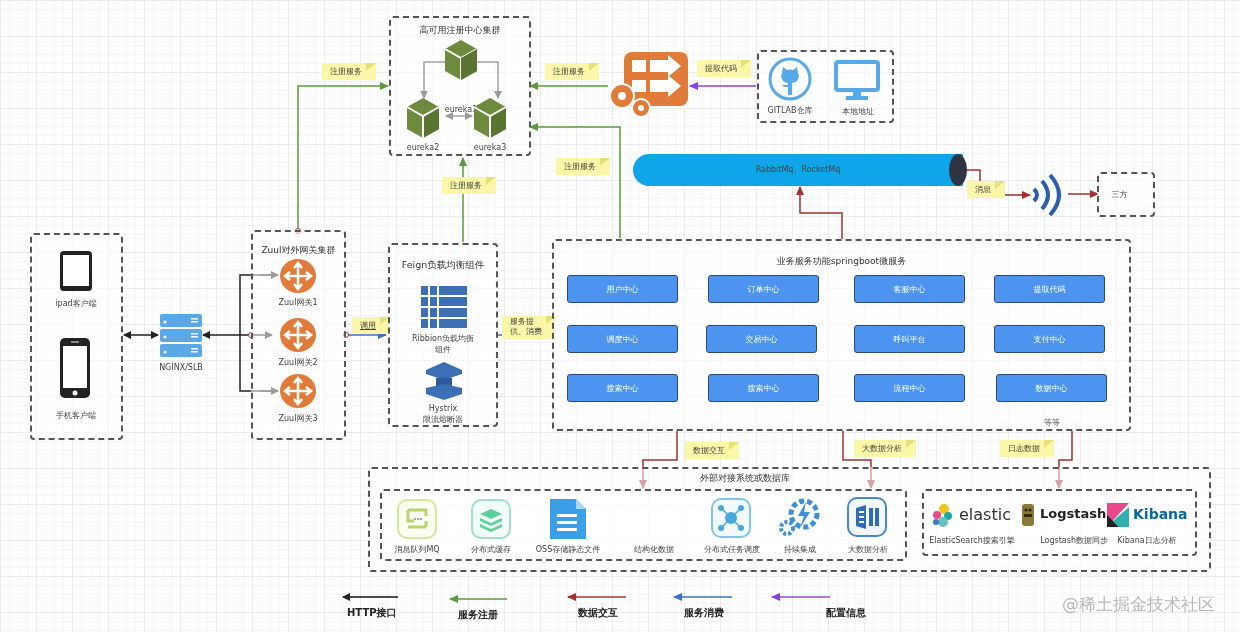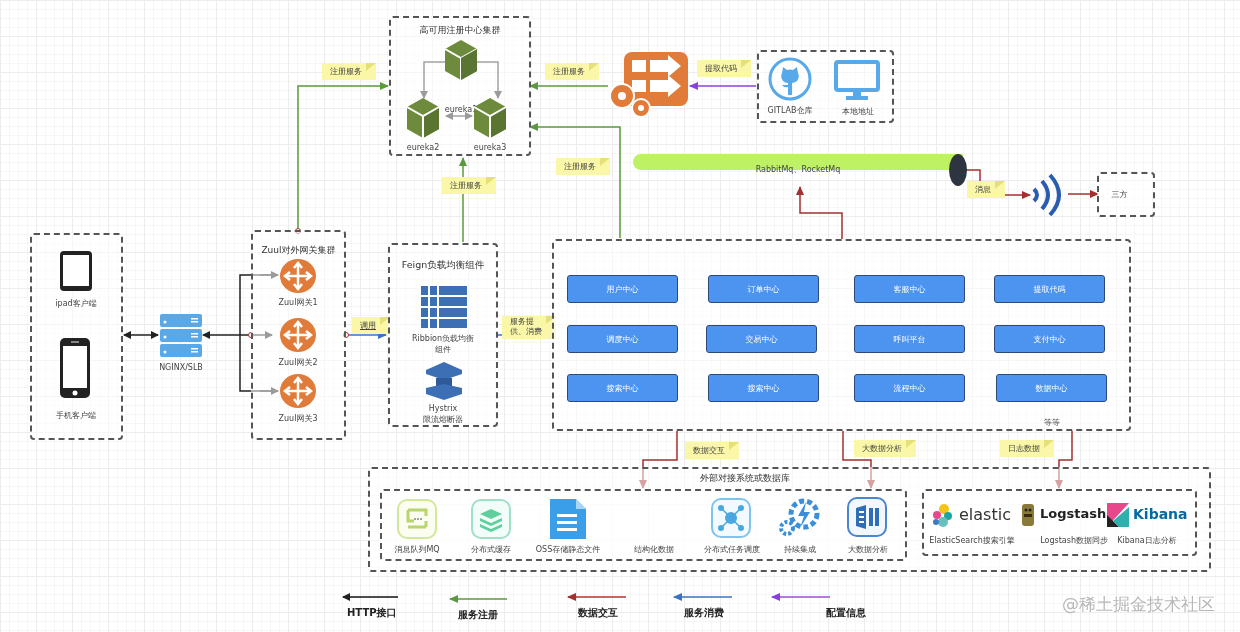--- a/index.html
+++ b/index.html
@@ -148,21 +148,21 @@
 <div class="lbl" style="left:758px;top:105px;width:64px;">GITLAB仓库</div>
 <div class="abs" style="left:834px;top:60px;width:46px;height:42px;">
   <svg width="46" height="42" viewBox="0 0 46 42">
       <rect x="2" y="2" width="42" height="28" rx="2" fill="none" stroke="#57a9ea" stroke-width="4"></rect>
       <rect x="19" y="30" width="8" height="6" fill="#57a9ea"></rect>
       <rect x="12" y="36" width="22" height="4" fill="#57a9ea"></rect>
     </svg>
 </div>
 <div class="lbl" style="left:830px;top:106px;width:56px;">本地地址</div>
 
-<div class="abs" style="left:633px;top:154px;width:330px;height:16px;background:#bef264;border-radius:16px 0 0 16px;">
+<div class="abs" style="left:633px;top:154px;width:330px;height:32px;background:#0ea5e9;border-radius:16px 0 0 16px;">
   <div class="lbl" style="left:0;right:0;top:10px;font-size:8px;">RabbitMq、RocketMq</div>
 </div>
 <div class="abs" style="left:949px;top:154px;width:18px;height:32px;background:#2f3540;border-radius:50%;"></div>
 <div class="note" style="left:967px;top:181px;">消息</div>
 <div class="abs" style="left:1028px;top:173px;width:38px;height:44px;">
   <svg width="38" height="44" viewBox="0 0 38 44">
       <path d="M6,16 Q12,22 6,28" fill="none" stroke="#2a5db0" stroke-width="4"></path>
       <path d="M14,8 Q26,22 14,36" fill="none" stroke="#2a5db0" stroke-width="4"></path>
       <path d="M22,2 Q40,22 22,42" fill="none" stroke="#2a5db0" stroke-width="4"></path>
     </svg>
@@ -267,20 +267,21 @@
       <path d="M2,28 L20,24 L38,28 L38,34 L20,40 L2,34z" fill="#3d6fb5"></path>
     </svg>
 </div>
 <div class="lbl" style="left:398px;top:403px;width:90px;white-space:pre-line;line-height:11px;">Hystrix
 限流熔断器</div>
 
 <div class="note" style="left:502px;top:316px;height:22px;line-height:10px;white-space:pre-line;padding-top:1px;">服务提
 供、消费</div>
 
 <div class="dbox" style="left:552px;top:239px;width:579px;height:192px;">
+  <div class="title" style="left:0;right:0;top:14px;">业务服务功能springboot微服务</div>
   <div class="lbl" style="left:490px;top:176px;">等等</div>
 </div>
 <div class="svc" style="left:567px;top:275px;">用户中心</div>
 <div class="svc" style="left:708px;top:275px;">订单中心</div>
 <div class="svc" style="left:854px;top:275px;">客服中心</div>
 <div class="svc" style="left:994px;top:275px;">提取代码</div>
 <div class="svc" style="left:567px;top:325px;">调度中心</div>
 <div class="svc" style="left:706px;top:325px;">交易中心</div>
 <div class="svc" style="left:854px;top:325px;">呼叫平台</div>
 <div class="svc" style="left:994px;top:325px;">支付中心</div>

